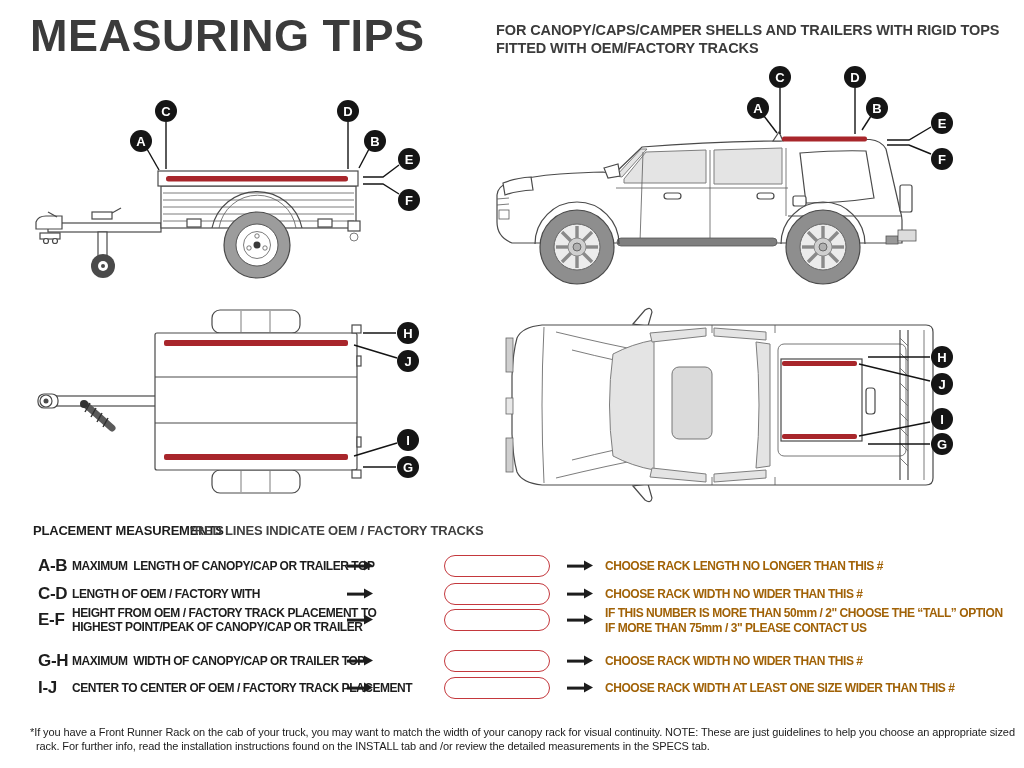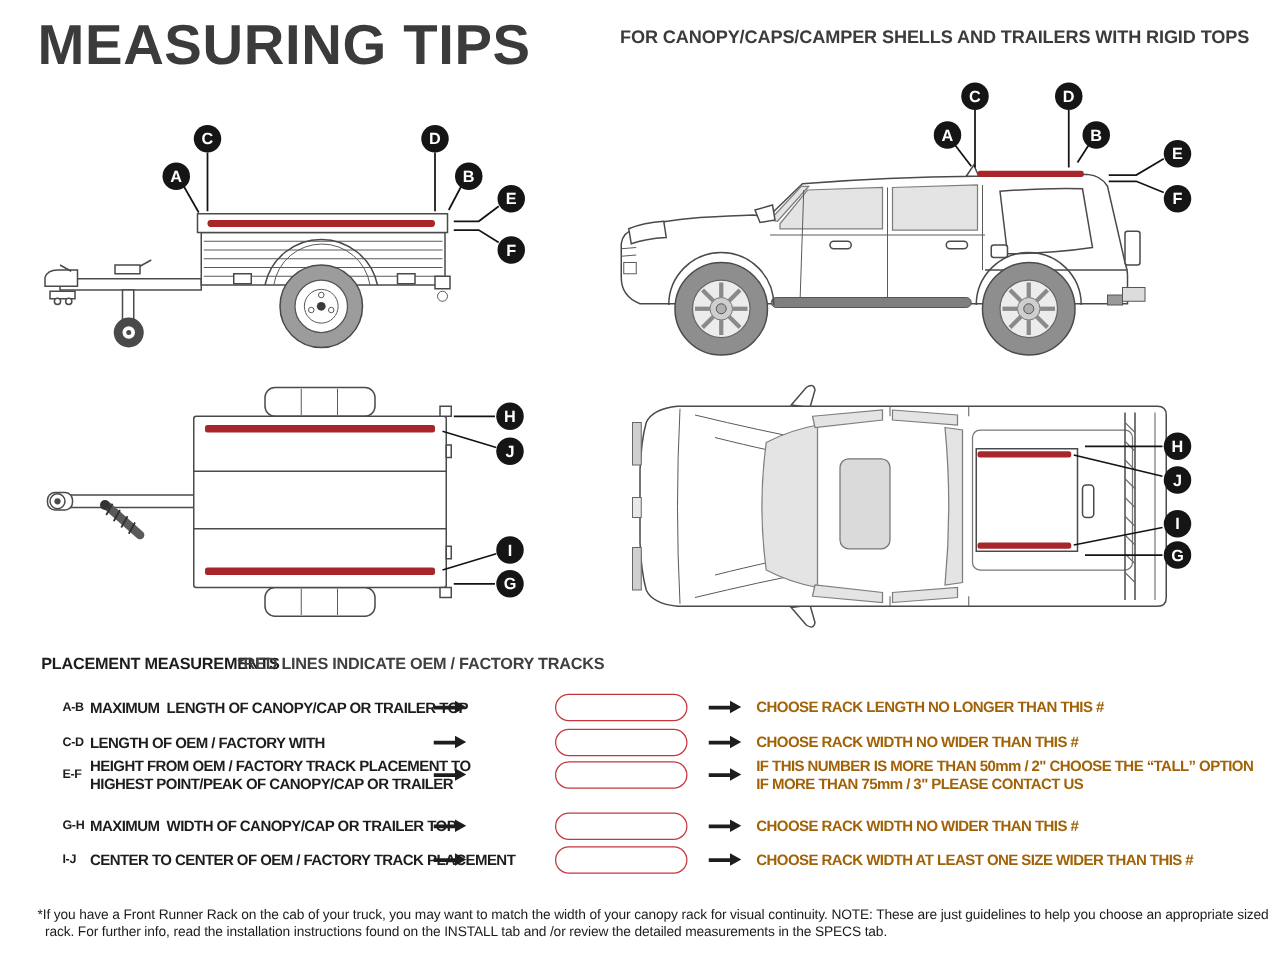--- a/index.html
+++ b/index.html
@@ -20,21 +20,21 @@
   .lead{stroke:#141414;stroke-width:1.4;fill:none;}
   .badge{fill:#151515;}
   .badge-letter{fill:#fff;font-size:13px;font-weight:bold;text-anchor:middle;
                 font-family:"Liberation Sans",sans-serif;}
 
   .sec-heading{position:absolute;left:33px;top:523px;font-size:13px;font-weight:bold;color:#1d1d1d;letter-spacing:-0.2px;}
   .sec-note{position:absolute;left:190px;top:523px;font-size:13px;font-weight:bold;color:#404040;letter-spacing:-0.2px;}
 
   .mrow{position:absolute;left:0;width:1024px;height:0;}
   .mrow > *{position:absolute;transform:translateY(-50%);}
-  .range{left:38px;font-weight:bold;font-size:10px;color:#1d1d1d;letter-spacing:-0.3px;white-space:pre;margin-left:12px;}
+  .range{left:38px;font-weight:bold;font-size:17px;color:#1d1d1d;letter-spacing:-0.3px;white-space:pre;}
   .desc{left:72px;font-weight:bold;font-size:12px;color:#1d1d1d;letter-spacing:-0.45px;white-space:pre;line-height:14px;}
   .instr{left:605px;font-weight:bold;font-size:12px;color:#a16207;letter-spacing:-0.45px;white-space:pre;line-height:14.5px;}
   .arrow{left:347px;width:17px;height:2.8px;background:#1d1d1d;}
   .arrow.a2{left:567px;}
   .arrow::after{content:"";position:absolute;left:100%;top:50%;transform:translateY(-50%);
                 border-left:9px solid #1d1d1d;border-top:5px solid transparent;border-bottom:5px solid transparent;}
   input.pill{left:444px;width:106px;height:22px;border:1.6px solid #c4383d;border-radius:12px;
              background:#fff;box-sizing:border-box;outline:none;padding:0 10px;
              font:bold 12px "Liberation Sans",sans-serif;color:#1d1d1d;}
 
@@ -42,20 +42,21 @@
             letter-spacing:-0.1px;line-height:14px;text-indent:-6px;padding-left:6px;}
 </style>
 </head>
 <body>
 
 <div id="canvas">
 
   <div class="title">MEASURING TIPS</div>
   <div class="subtitle">
     <div>FOR CANOPY/CAPS/CAMPER SHELLS AND TRAILERS WITH RIGID TOPS</div>
+    <div>FITTED WITH OEM/FACTORY TRACKS</div>
   </div>
 
   <svg class="diagrams" width="1024" height="520" viewBox="0 0 1024 520">
 
     <g>
 
       <rect class="fw" x="48" y="223" width="113" height="9"></rect>
       <path class="fw" d="M36,222 q2,-6 10,-6 h16 v13 h-26 z"></path>
       <line class="ln" x1="48" y1="212" x2="57" y2="217"></line>
       <rect class="fw" x="40" y="233" width="20" height="6"></rect>

